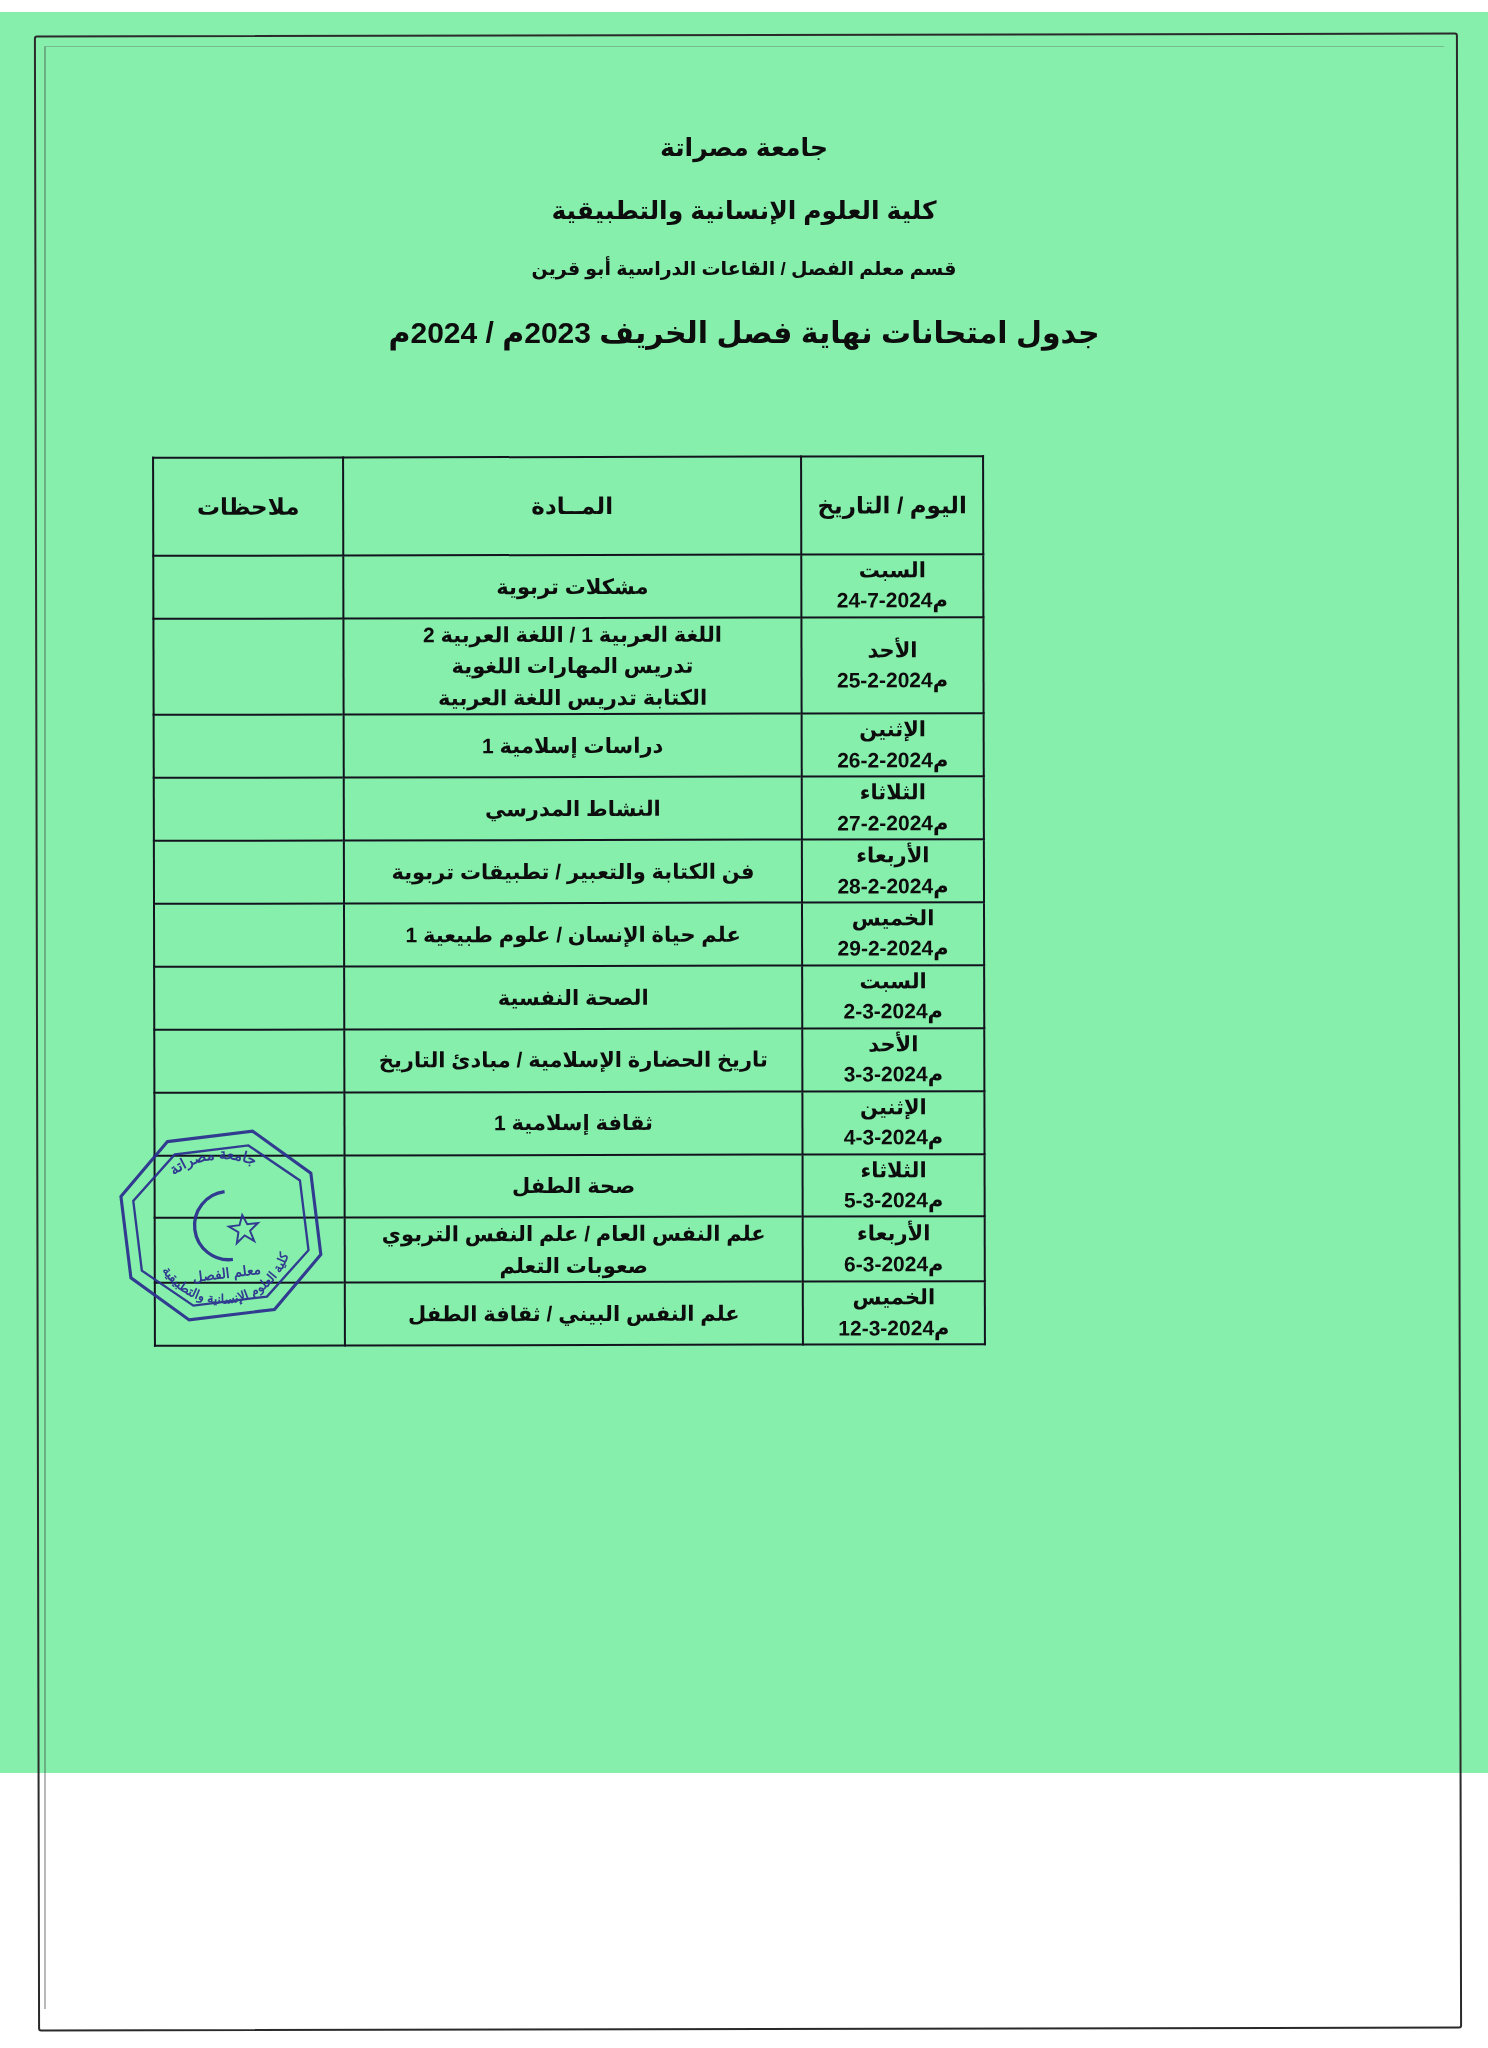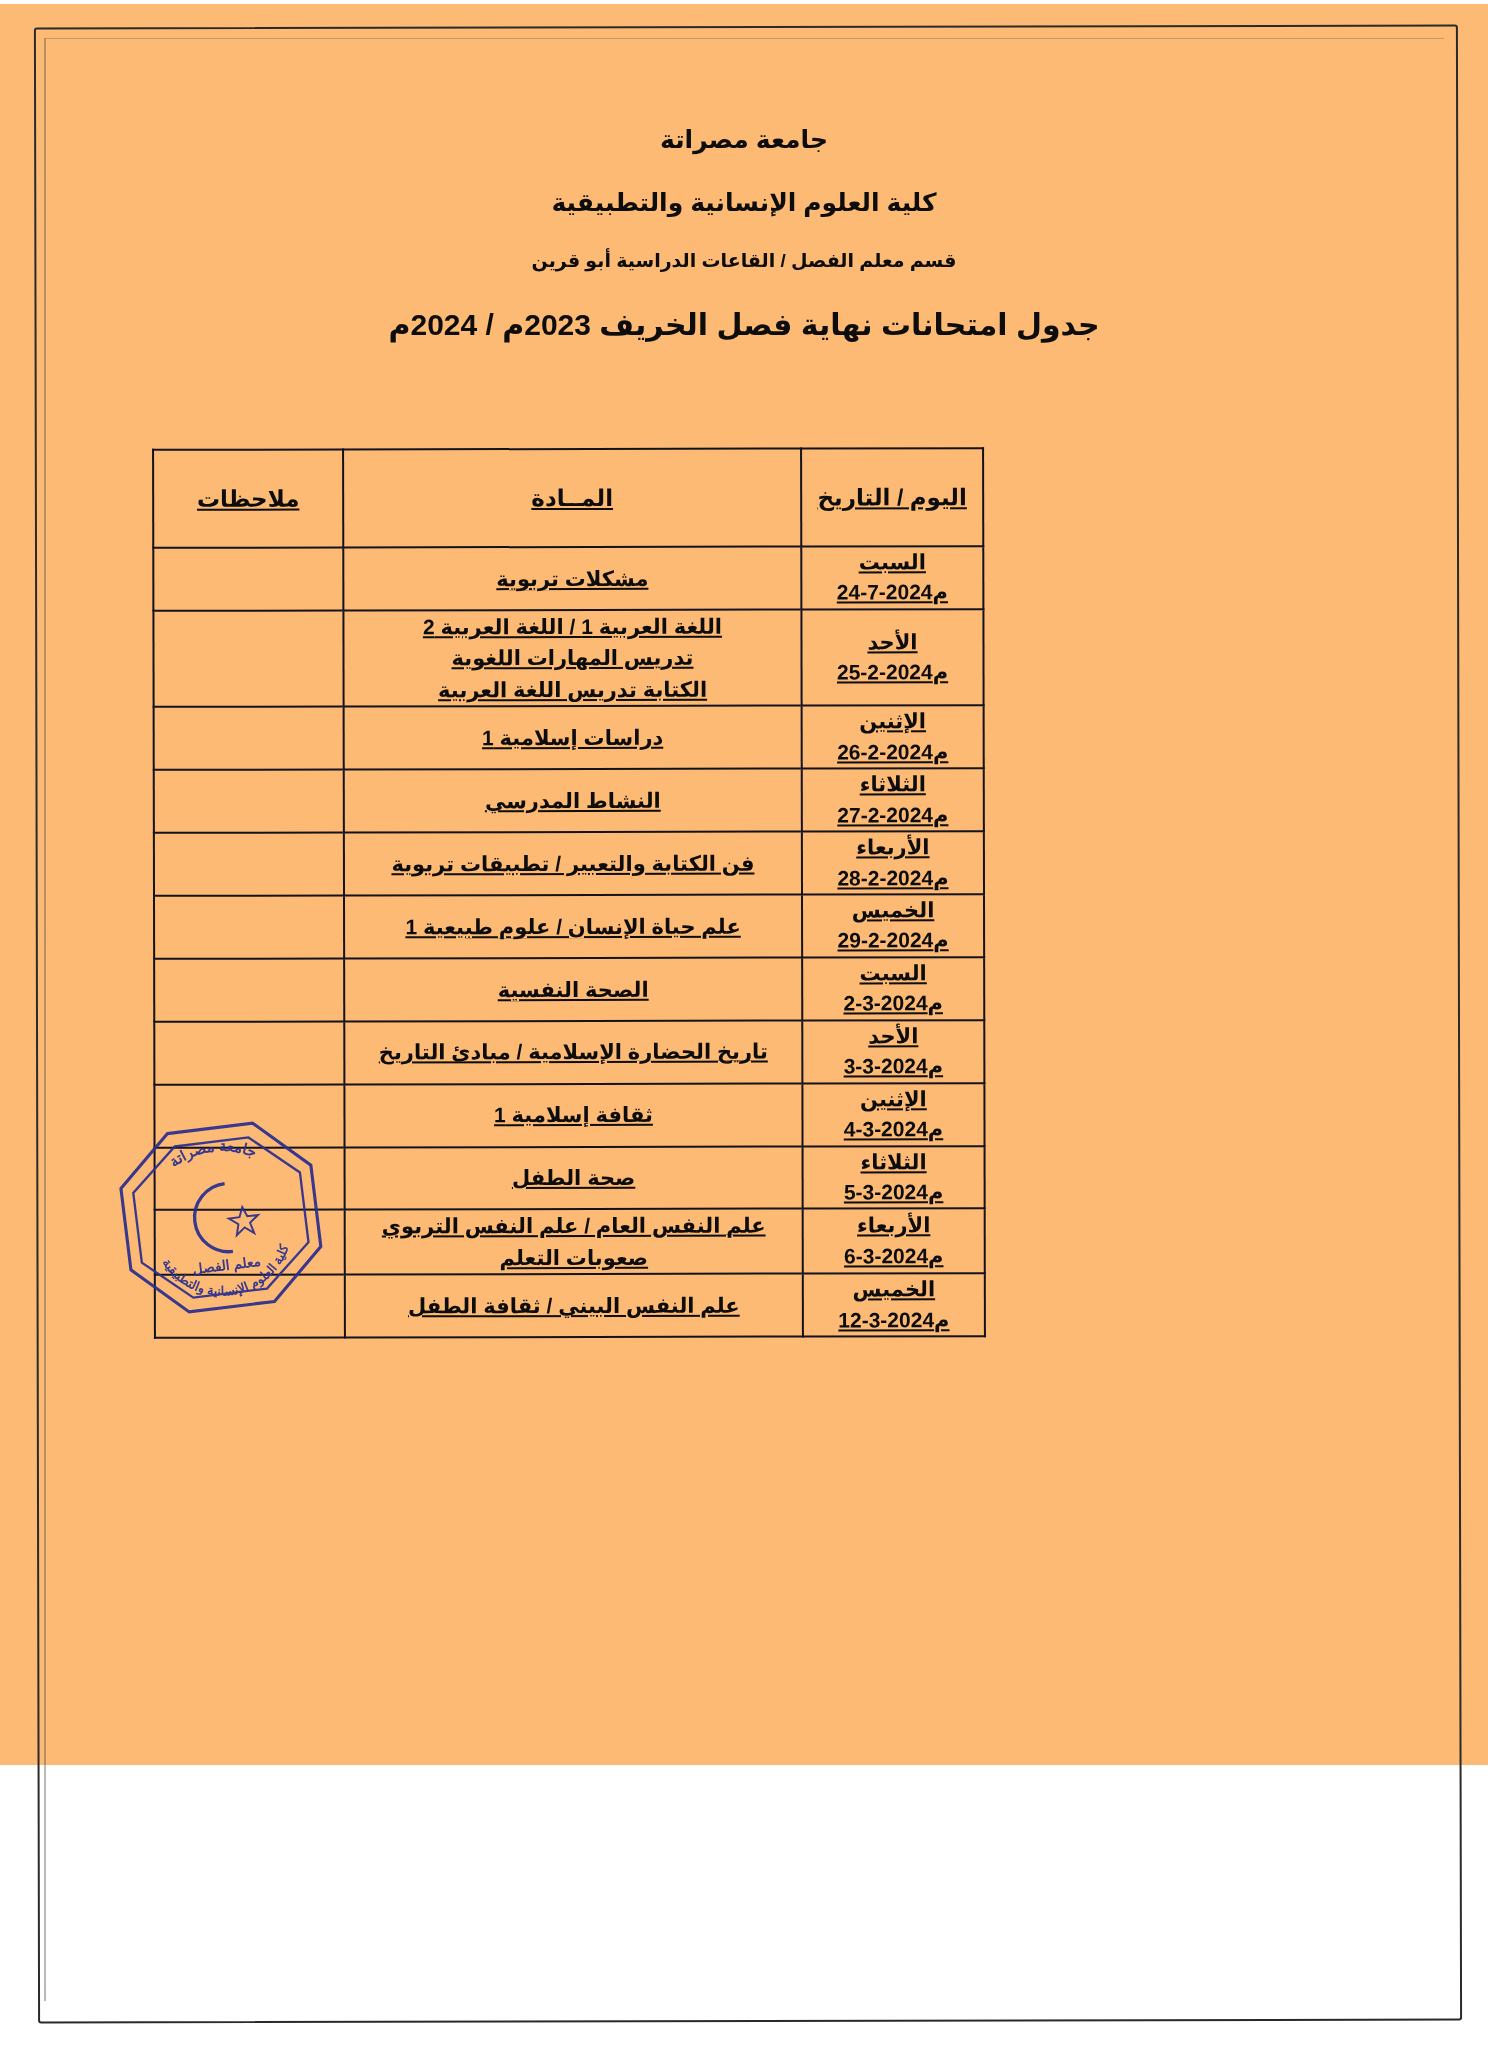--- a/index.html
+++ b/index.html
@@ -12,24 +12,24 @@
     height: 2048px;
     font-family: "Liberation Sans", "DejaVu Sans", sans-serif;
     color: #111111;
     overflow: hidden;
     position: relative;
   }
 
   
   #page-sheet {
     position: absolute;
-    left: 0; top: 4px;
+    left: 0; top: 12px;
     width: 1488px;
     height: 1761px;
-    background: #fdba74;
+    background: #86efac;
   }
   #scan-edge {
     position: absolute;
     left: 36px;
     top: 22px;
     width: 1420px;
     height: 1992px;
     border: 2px solid #2a2a2a;
     border-radius: 3px;
     transform: rotate(-0.12deg);
@@ -78,21 +78,20 @@
     width: 830px;
     table-layout: fixed;
   }
   table#exam-table td, table#exam-table th {
     border: 2px solid #13131e;
     padding: 0;
     vertical-align: middle;
     text-align: center;
     font-weight: bold;
     color: #0d0d0d;
-    text-decoration: underline;
   }
   col.c-date    { width: 182px; }
   col.c-subject { width: 458px; }
   col.c-notes   { width: 190px; }
 
   th.th-cell {
     height: 96px;
     font-size: 23px;
   }
   td.date-cell {

